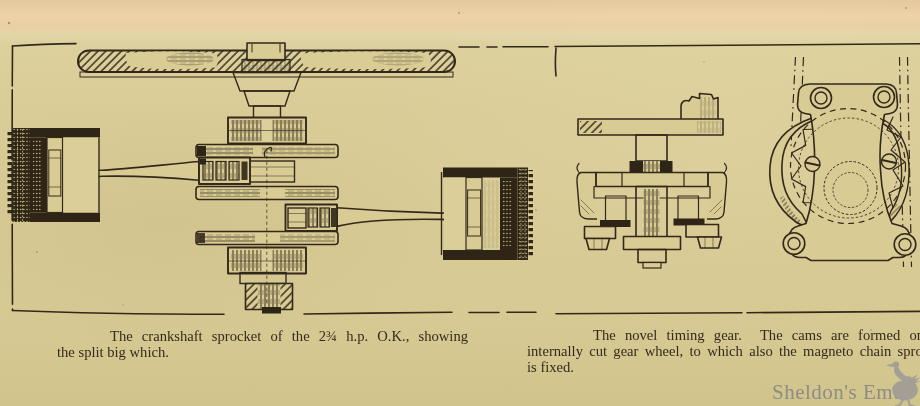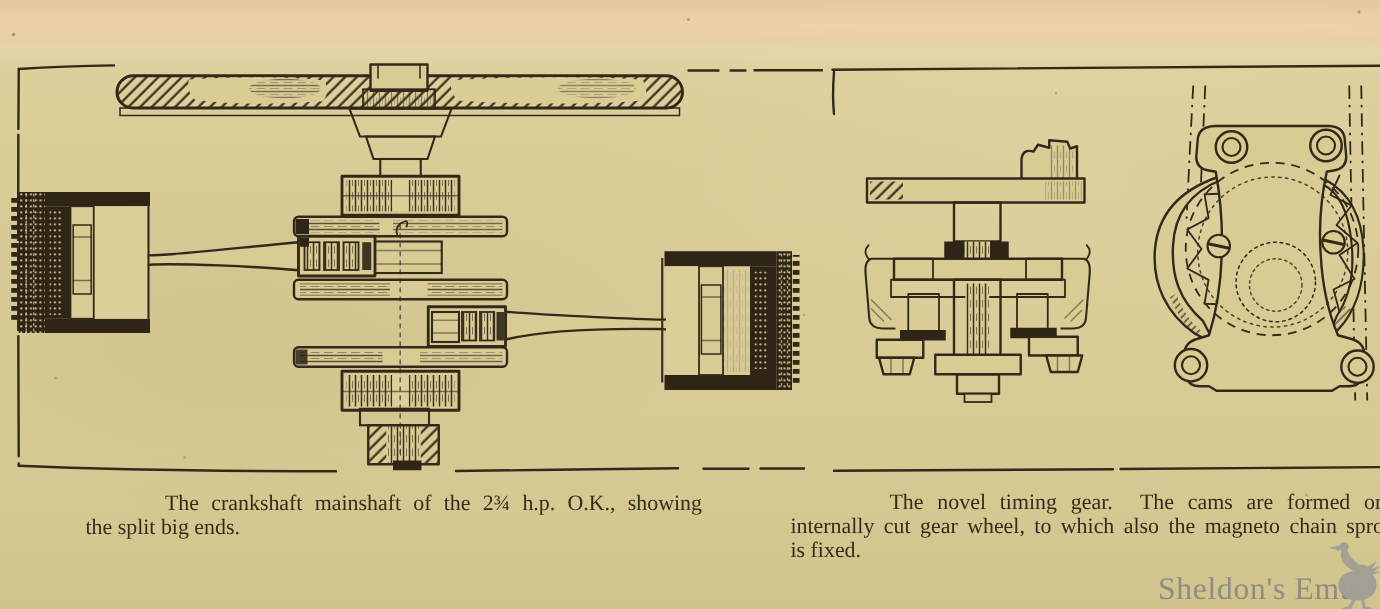--- a/index.html
+++ b/index.html
@@ -277,22 +277,22 @@
         <circle cx="812.5" cy="164" r="7.5" class="kp14"></circle>
           <path class="k18" d="M805.5,162.5 L819.5,165.5"></path>
         <circle cx="889" cy="161.5" r="7.5" class="kp14"></circle>
           <path class="k18" d="M882,160 L896,163"></path>
       </g>
     </g>
   </g>
 </svg>
 
 <div class="caption" style="left:57px;top:328px;width:411px;">
-  <div class="jl" style="text-indent:53px;">The crankshaft mainshaft of the 2¾ h.p. O.K., showing</div>
-  <div class="ll">the split big ends.</div>
+  <div class="jl" style="text-indent:53px;">The crankshaft sprocket of the 2¾ h.p. O.K., showing</div>
+  <div class="ll">the split big which.</div>
 </div>
 
 <div class="caption" style="left:527px;top:327px;width:420px;">
   <div class="jl" style="text-indent:66px;">The novel timing gear.&nbsp; The cams are formed on an</div>
   <div class="jl">internally cut gear wheel, to which also the magneto chain sprocket</div>
   <div class="ll">is fixed.</div>
 </div>
 
 <div class="wm-text">Sheldon's Emu</div>
 <svg class="emu" width="48" height="46" viewBox="0 0 48 46">

